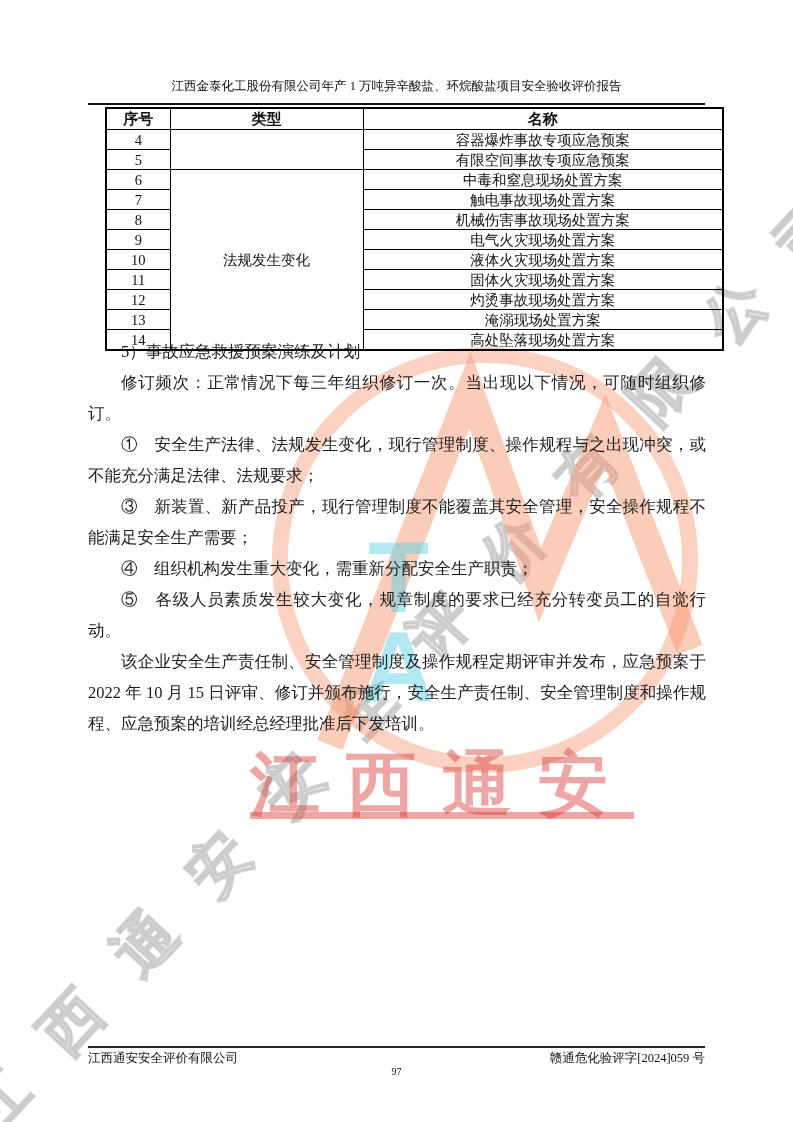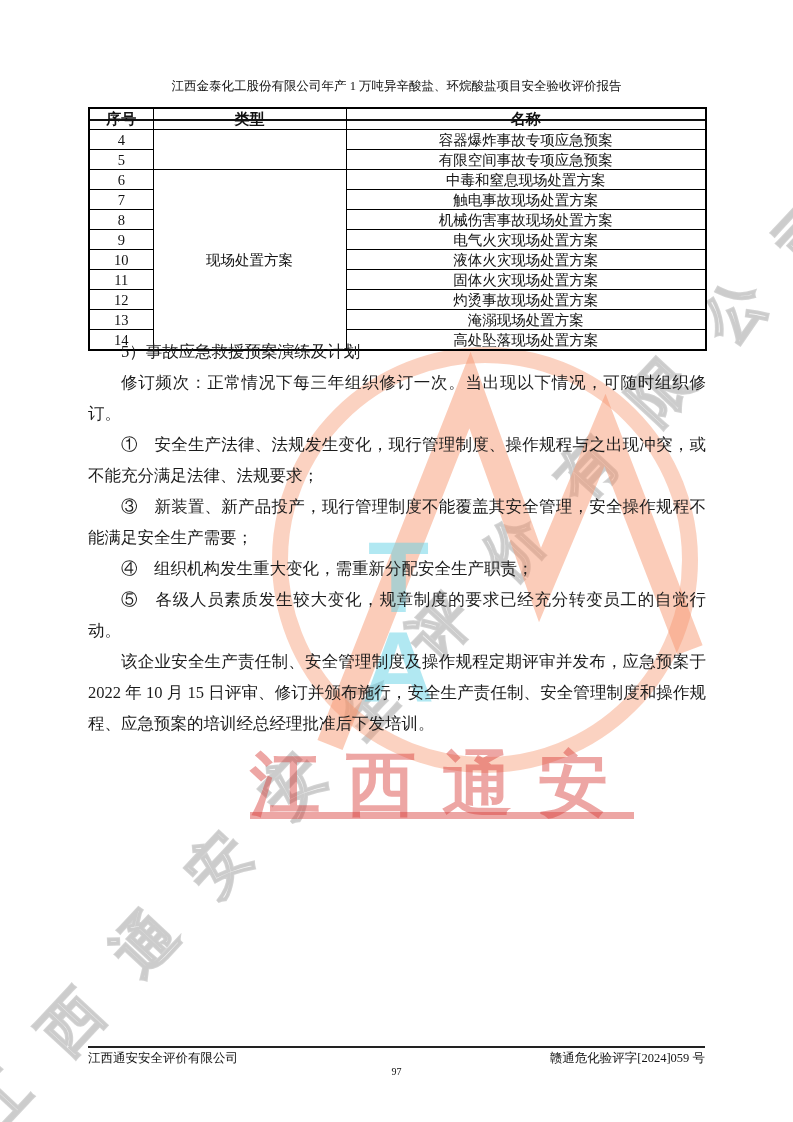--- a/index.html
+++ b/index.html
@@ -31,25 +31,25 @@
     text-decoration:underline;
   }
   .wm-logo{position:absolute;left:240px;top:320px;}
 
   
   .content{position:absolute;inset:0;z-index:1;}
 
   .doc-header{
     position:absolute;left:88px;top:78px;width:617px;
     text-align:center;font-size:12.5px;color:#111;
-    padding-bottom:24px;border-bottom:2px solid #111;
+    padding-bottom:8px;border-bottom:2px solid #111;
   }
 
   table.report{
-    position:absolute;left:88px;top:107px;width:617px;
+    position:absolute;left:105px;top:107px;width:617px;
     border-collapse:collapse;table-layout:fixed;
     font-size:14.5px;color:#111;
     border:2px solid #000;
   }
   table.report th,table.report td{
     border:1px solid #000;
     text-align:center;vertical-align:middle;
     padding:0;height:19px;line-height:18px;
     overflow:hidden;white-space:nowrap;
   }
@@ -115,21 +115,21 @@
             <td>4</td>
             <td rowspan="2"></td>
             <td>容器爆炸事故专项应急预案</td>
           </tr>
           <tr>
             <td>5</td>
             <td>有限空间事故专项应急预案</td>
           </tr>
           <tr>
             <td>6</td>
-            <td rowspan="9">现场处置方案</td>
+            <td rowspan="9">法规发生变化</td>
             <td>中毒和窒息现场处置方案</td>
           </tr>
           <tr>
             <td>7</td>
             <td>触电事故现场处置方案</td>
           </tr>
           <tr>
             <td>8</td>
             <td>机械伤害事故现场处置方案</td>
           </tr>

